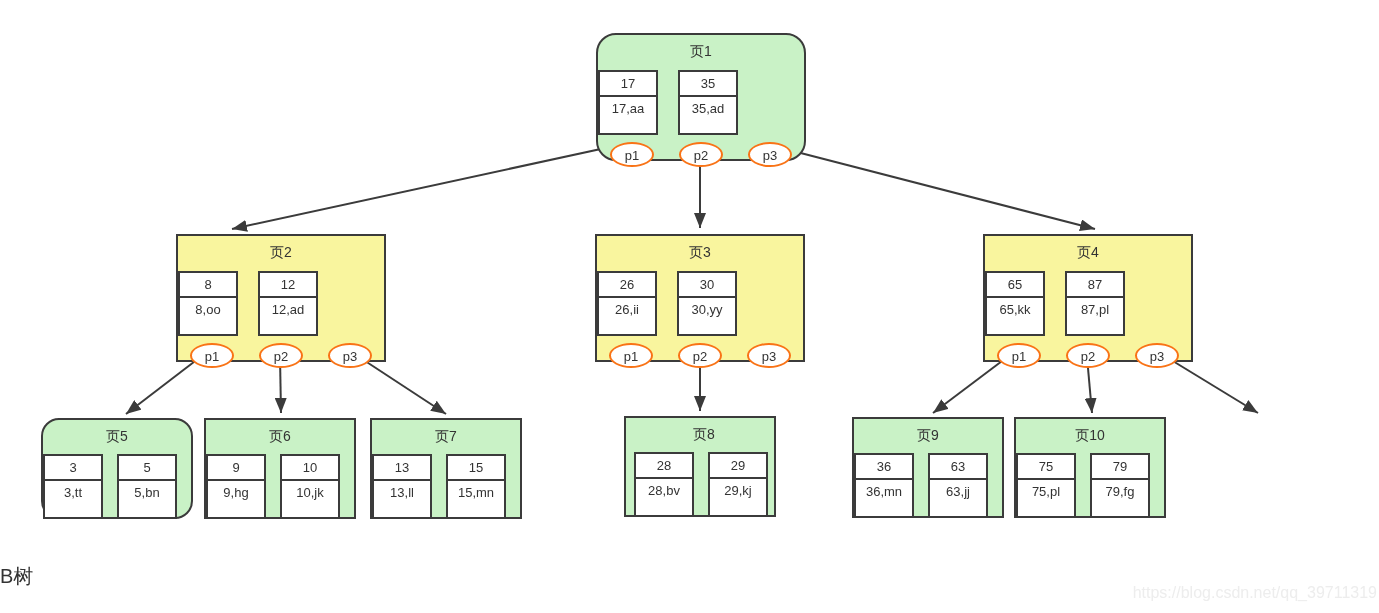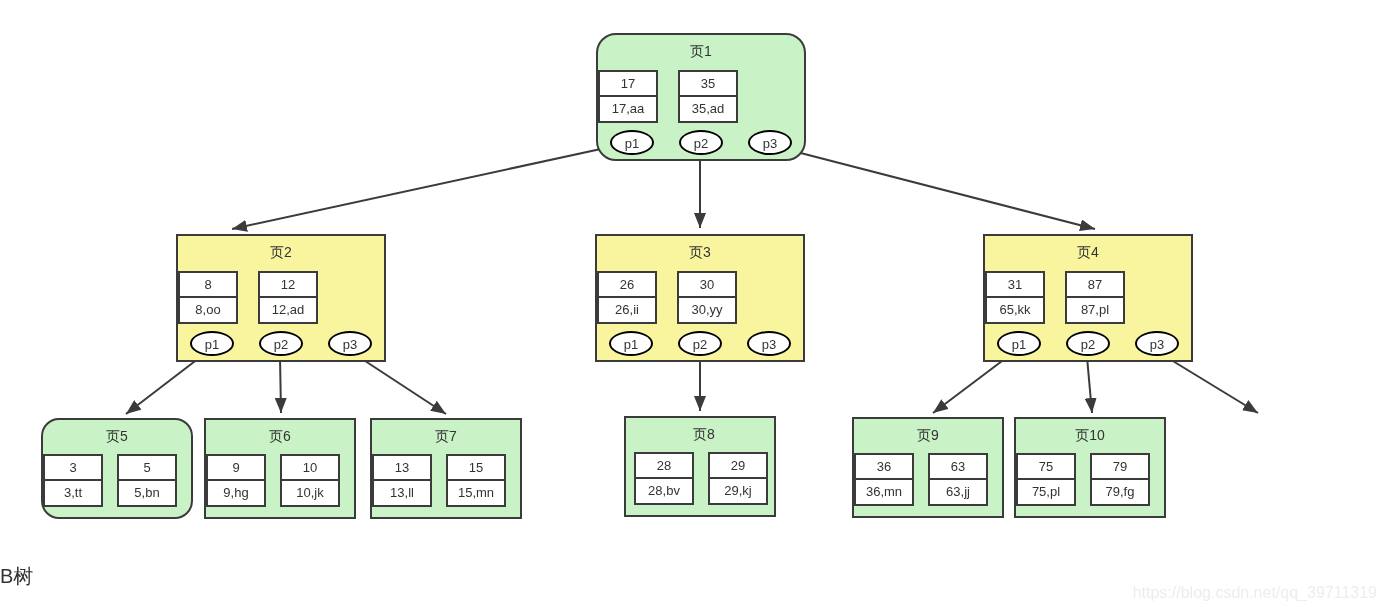--- a/index.html
+++ b/index.html
@@ -12,24 +12,24 @@
     position:absolute;border:2px solid #3b3b3b;box-sizing:border-box;
   }
   .internal{width:210px;height:128px;background:#f9f59e;}
   .rootgreen{background:#c9f2c6;}
   .leaf{width:152px;height:101px;background:#c9f2c6;}
   .node-title{text-align:center;font-size:14px;padding-top:8px;}
   .keys{display:flex;gap:20px;margin-top:9px;}
   .leaf .keys{gap:14px;margin-top:8px;}
   .key-box{background:#ffffff;border:2px solid #3b3b3b;width:56px;}
   .key-cell{height:23px;line-height:23px;text-align:center;border-bottom:2px solid #3b3b3b;font-size:13px;}
-  .val-cell{height:24px;line-height:24px;text-align:center;font-size:13px;white-space:nowrap;}
+  .val-cell{height:36px;line-height:24px;text-align:center;font-size:13px;white-space:nowrap;}
   .pointers{display:flex;justify-content:space-between;padding:0 12px;margin-top:7px;}
   .pointer{
-    width:44px;height:25px;border:2px solid #000000;border-radius:50%;
+    width:44px;height:25px;border:2px solid #f97316;border-radius:50%;
     background:#ffffff;text-align:center;line-height:24px;font-size:13px;box-sizing:border-box;
   }
   .diagram-title{
     position:absolute;left:0;top:563px;width:1379px;text-align:left;
     font-size:20px;color:#333333;
   }
   .watermark{
     position:absolute;right:2px;top:584px;font-size:16px;color:#ededed;white-space:nowrap;
   }
 </style>
@@ -110,21 +110,21 @@
       <div class="pointer">p1</div>
       <div class="pointer">p2</div>
       <div class="pointer">p3</div>
     </div>
   </div>
 
   <div class="node internal" style="left:983px;top:234px;">
     <div class="node-title">页4</div>
     <div class="keys">
       <div class="key-box">
-        <div class="key-cell">31</div>
+        <div class="key-cell">65</div>
         <div class="val-cell">65,kk</div>
       </div>
       <div class="key-box">
         <div class="key-cell">87</div>
         <div class="val-cell">87,pl</div>
       </div>
     </div>
     <div class="pointers">
       <div class="pointer">p1</div>
       <div class="pointer">p2</div>

